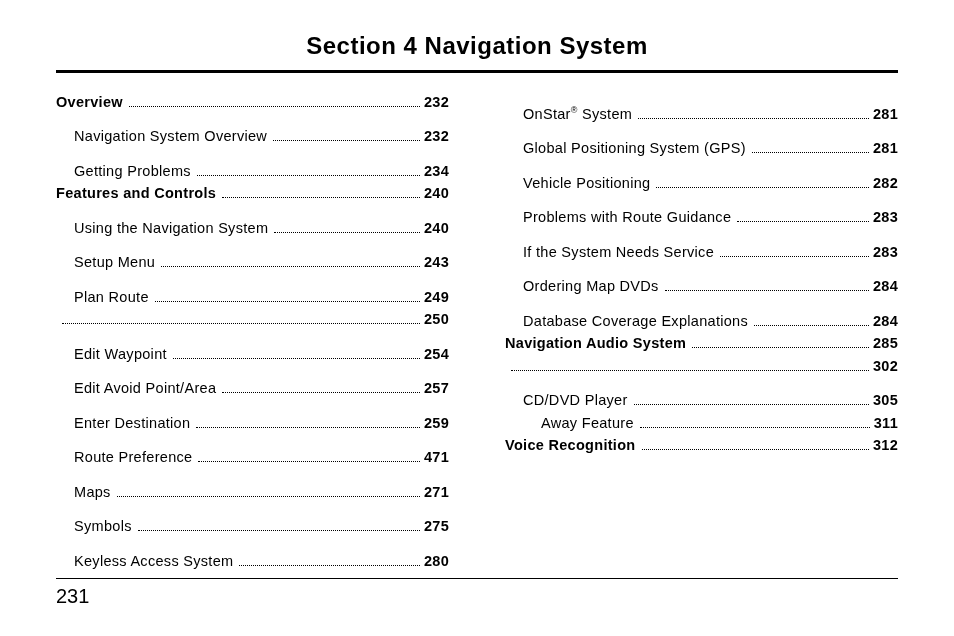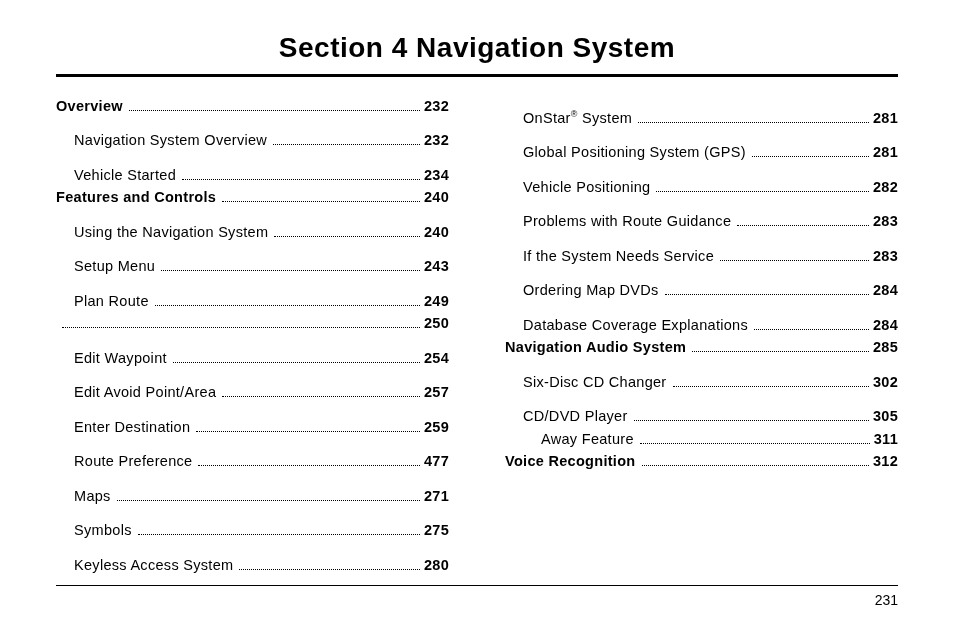--- a/index.html
+++ b/index.html
@@ -10,21 +10,21 @@
     background: #fff;
     font-family: Arial, Helvetica, sans-serif;
     color: #000;
     position: relative;
   }
   .page {
     padding: 32px 56px 24px 56px;
   }
   .section-title {
     text-align: center;
-    font-size: 28px;
+    font-size: 24px;
     font-weight: bold;
     letter-spacing: 0.5px;
     margin-bottom: 10px;
   }
   .rule-thick {
     border: none;
     border-top: 3px solid #000;
     margin: 0 0 18px 0;
   }
   .columns {
@@ -60,22 +60,21 @@
     left: 56px;
     right: 56px;
     bottom: 28px;
   }
   .rule-thin {
     border: none;
     border-top: 1.5px solid #000;
     margin: 0 0 6px 0;
   }
   .page-num {
-    text-align: right;
-    font-size: 14px;
+    font-size: 20px;
   }
 </style>
 </head>
 <body>
 
 <div class="page">
   <div class="section-title">Section  4     Navigation System</div>
   <hr class="rule-thick">
   <div class="columns">
     <div class="col" id="col-left">
@@ -83,21 +82,21 @@
           <span class="label">Overview</span>
           <span class="dots"></span>
           <span class="pg">232</span>
         </div>
         <div class="toc-row sub">
           <span class="label">Navigation System Overview</span>
           <span class="dots"></span>
           <span class="pg">232</span>
         </div>
         <div class="toc-row sub">
-          <span class="label">Vehicle Started</span>
+          <span class="label">Getting Problems</span>
           <span class="dots"></span>
           <span class="pg">234</span>
         </div>
         <div class="toc-row heading">
           <span class="label">Features and Controls</span>
           <span class="dots"></span>
           <span class="pg">240</span>
         </div>
         <div class="toc-row sub">
           <span class="label">Using the Navigation System</span>
@@ -129,21 +128,21 @@
           <span class="pg">257</span>
         </div>
         <div class="toc-row sub">
           <span class="label">Enter Destination</span>
           <span class="dots"></span>
           <span class="pg">259</span>
         </div>
         <div class="toc-row sub">
           <span class="label">Route Preference</span>
           <span class="dots"></span>
-          <span class="pg">477</span>
+          <span class="pg">471</span>
         </div>
         <div class="toc-row sub">
           <span class="label">Maps</span>
           <span class="dots"></span>
           <span class="pg">271</span>
         </div>
         <div class="toc-row sub">
           <span class="label">Symbols</span>
           <span class="dots"></span>
           <span class="pg">275</span>
@@ -189,21 +188,20 @@
           <span class="label">Database Coverage Explanations</span>
           <span class="dots"></span>
           <span class="pg">284</span>
         </div>
         <div class="toc-row heading">
           <span class="label">Navigation Audio System</span>
           <span class="dots"></span>
           <span class="pg">285</span>
         </div>
         <div class="toc-row sub">
-          <span class="label">Six-Disc CD Changer</span>
           <span class="dots"></span>
           <span class="pg">302</span>
         </div>
         <div class="toc-row sub">
           <span class="label">CD/DVD Player</span>
           <span class="dots"></span>
           <span class="pg">305</span>
         </div>
         <div class="toc-row sub2">
           <span class="label">Away Feature</span>

